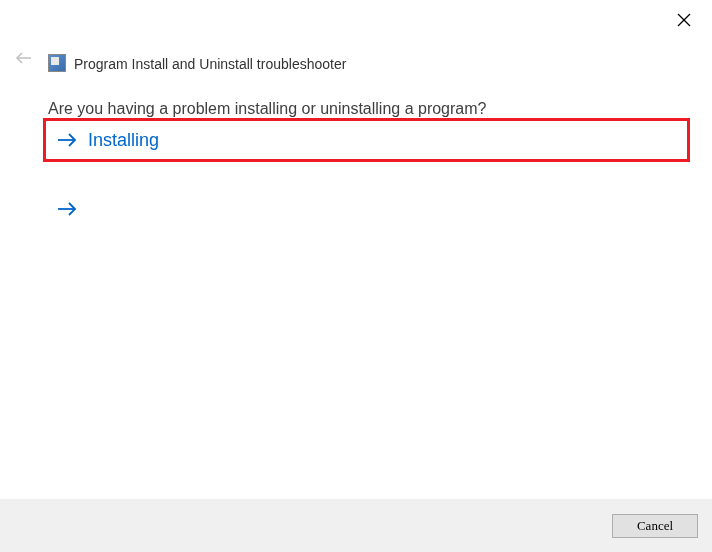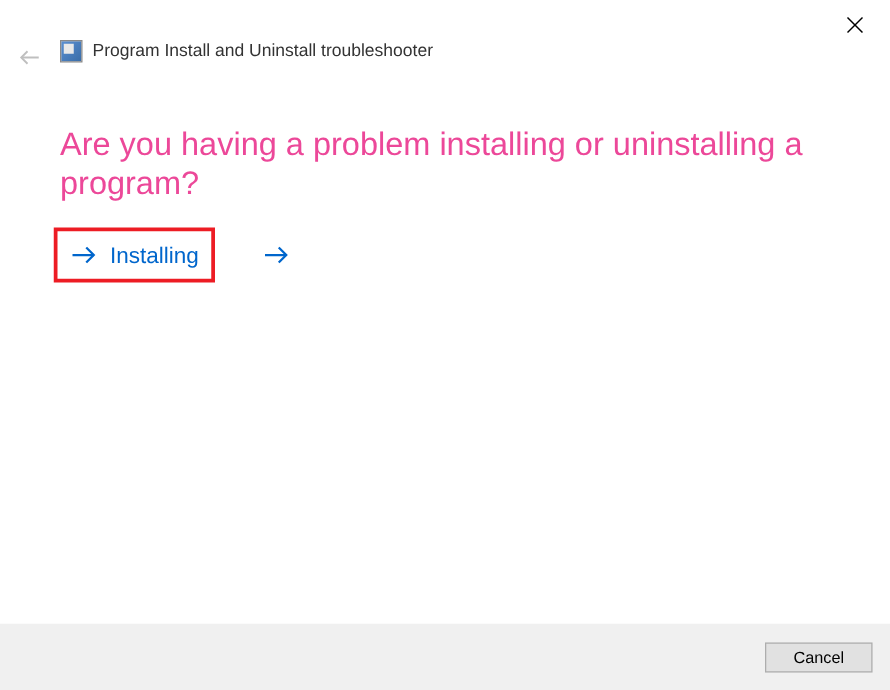--- a/index.html
+++ b/index.html
@@ -25,24 +25,24 @@
       display: flex;
       align-items: center;
       justify-content: center;
     }
     .close-btn svg {
       width: 14px;
       height: 14px;
     }
     .header {
       position: absolute;
-      top: 32px;
+      top: 44px;
       left: 10px;
       display: flex;
-      align-items: flex-start;
+      align-items: flex-end;
       gap: 8px;
     }
     .back-arrow {
       width: 28px;
       height: 28px;
       display: flex;
       align-items: center;
       justify-content: center;
       margin-right: 2px;
     }
@@ -73,29 +73,28 @@
       font-size: 14px;
       color: #333;
     }
     .content {
       position: absolute;
       top: 100px;
       left: 48px;
       right: 20px;
     }
     .heading {
-      font-size: 26px;
-      color: #ec4899;
+      font-size: 16px;
+      color: #404040;
       font-weight: 400;
     }
     .options {
       display: flex;
-      flex-direction: row;
+      flex-direction: column;
       gap: 28px;
-      margin-top: 20px;
     }
     .option {
       display: flex;
       align-items: center;
       gap: 10px;
       cursor: pointer;
       padding: 8px 10px;
       margin-left: -2px;
     }
     .option.highlighted {
@@ -129,21 +128,21 @@
       align-items: center;
       justify-content: flex-end;
       padding-right: 14px;
     }
     .cancel-btn {
       width: 86px;
       height: 24px;
       background: #e1e1e1;
       border: 1px solid #adadad;
       font-size: 13px;
-      font-family: Liberation Sans, sans-serif;
+      font-family: Liberation Serif, serif;
       cursor: pointer;
       text-align: center;
     }
   </style>
 </head>
 <body>
 
 <div class="close-btn">
   <svg viewBox="0 0 14 14">
     <line x1="1" y1="1" x2="13" y2="13" stroke="#000" stroke-width="1.2"></line>

